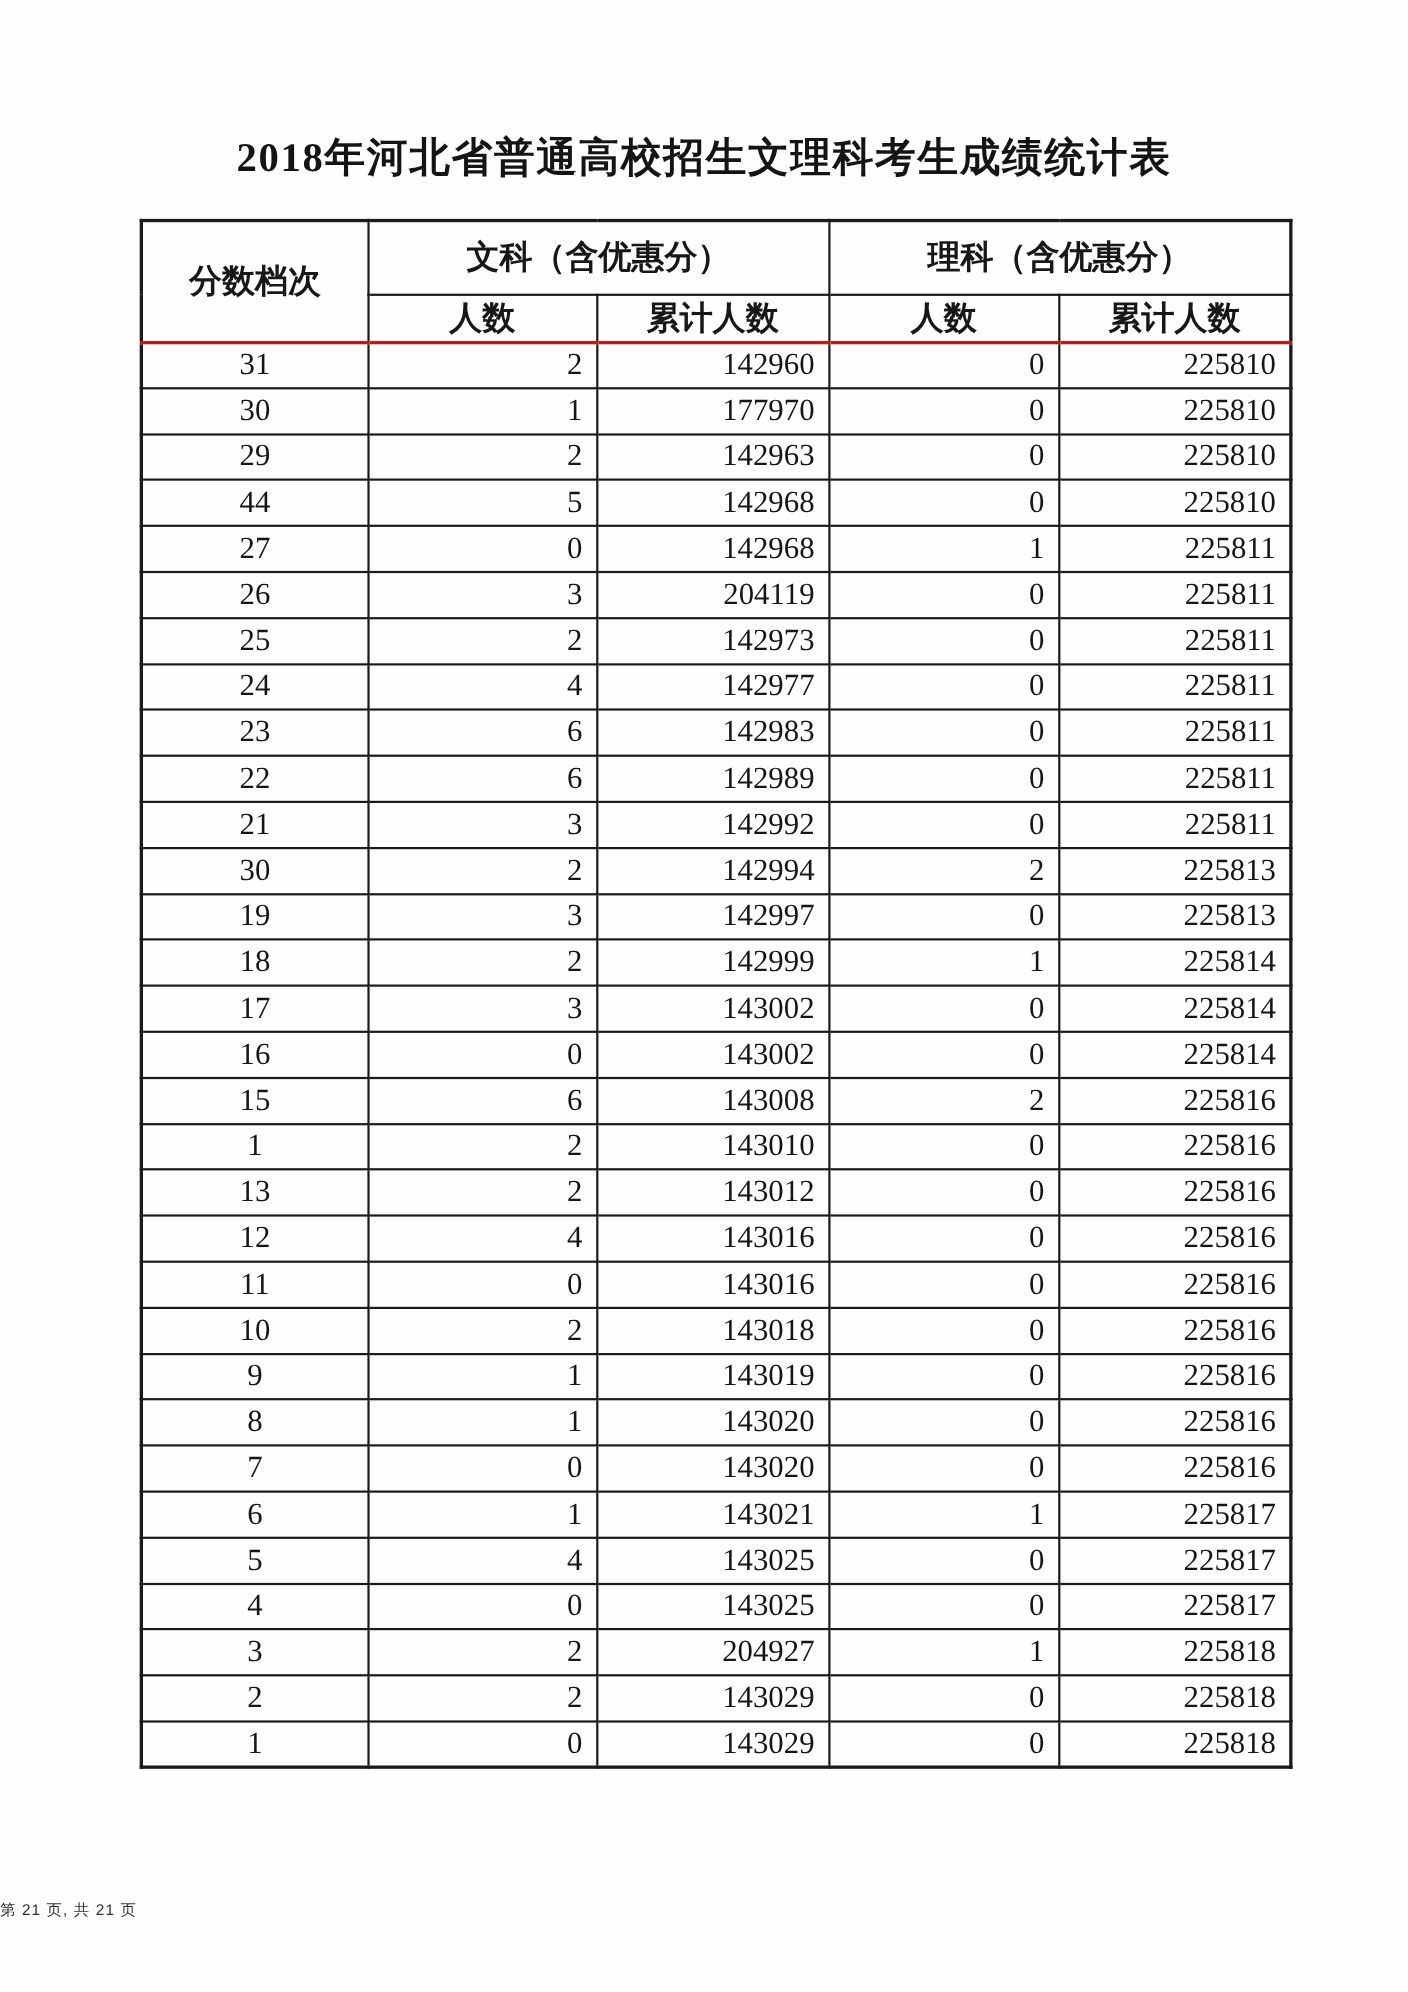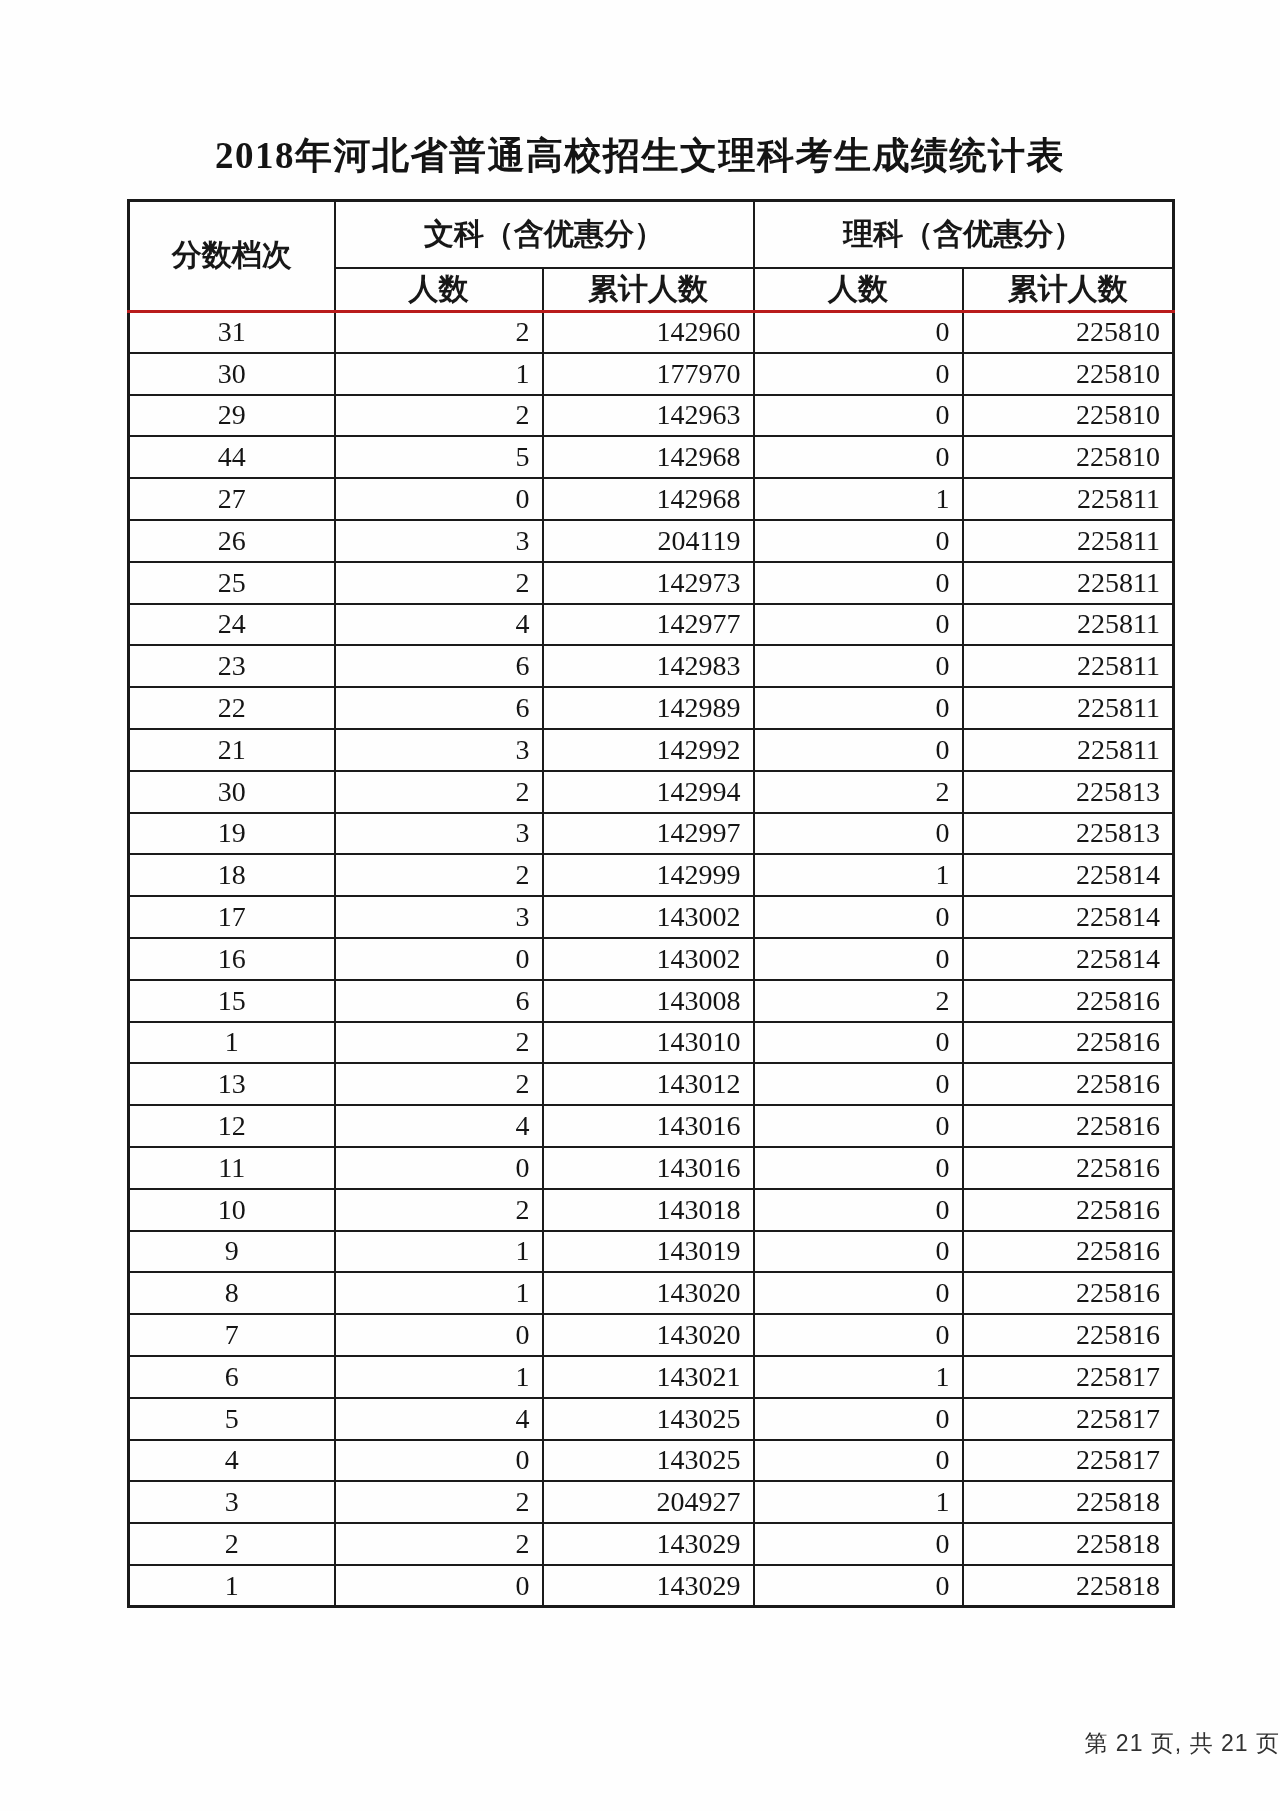--- a/index.html
+++ b/index.html
@@ -22,21 +22,20 @@
     position: absolute;
     top: 118px;
     left: 0;
     width: 1280px;
     text-align: center;
     font-size: 37px;
     font-weight: bold;
     letter-spacing: 1.5px;
     color: #141414;
     white-space: nowrap;
-    margin-top: 13px;
   }
   table.stats {
     position: absolute;
     top: 199px;
     left: 127px;
     width: 1045px;
     border-collapse: collapse;
     table-layout: fixed;
     border: 3px solid #1a1a1a;
   }
@@ -66,23 +65,23 @@
     vertical-align: middle;
     color: #151515;
   }
   td.c-level { text-align: center; }
   td.c-num { text-align: right; padding-right: 12px; }
   .page-footer {
     position: absolute;
     top: 1728px;
     left: 0;
     width: 1280px;
-    text-align: right;
+    text-align: left;
     font-family: "Liberation Sans", "DejaVu Sans", sans-serif;
-    font-size: 23px;
+    font-size: 14px;
     color: #303030;
     letter-spacing: 1px;
   }
 </style>
 </head>
 <body>
 
 <div class="page">
 
   <div class="doc-title">2018年河北省普通高校招生文理科考生成绩统计表</div>

